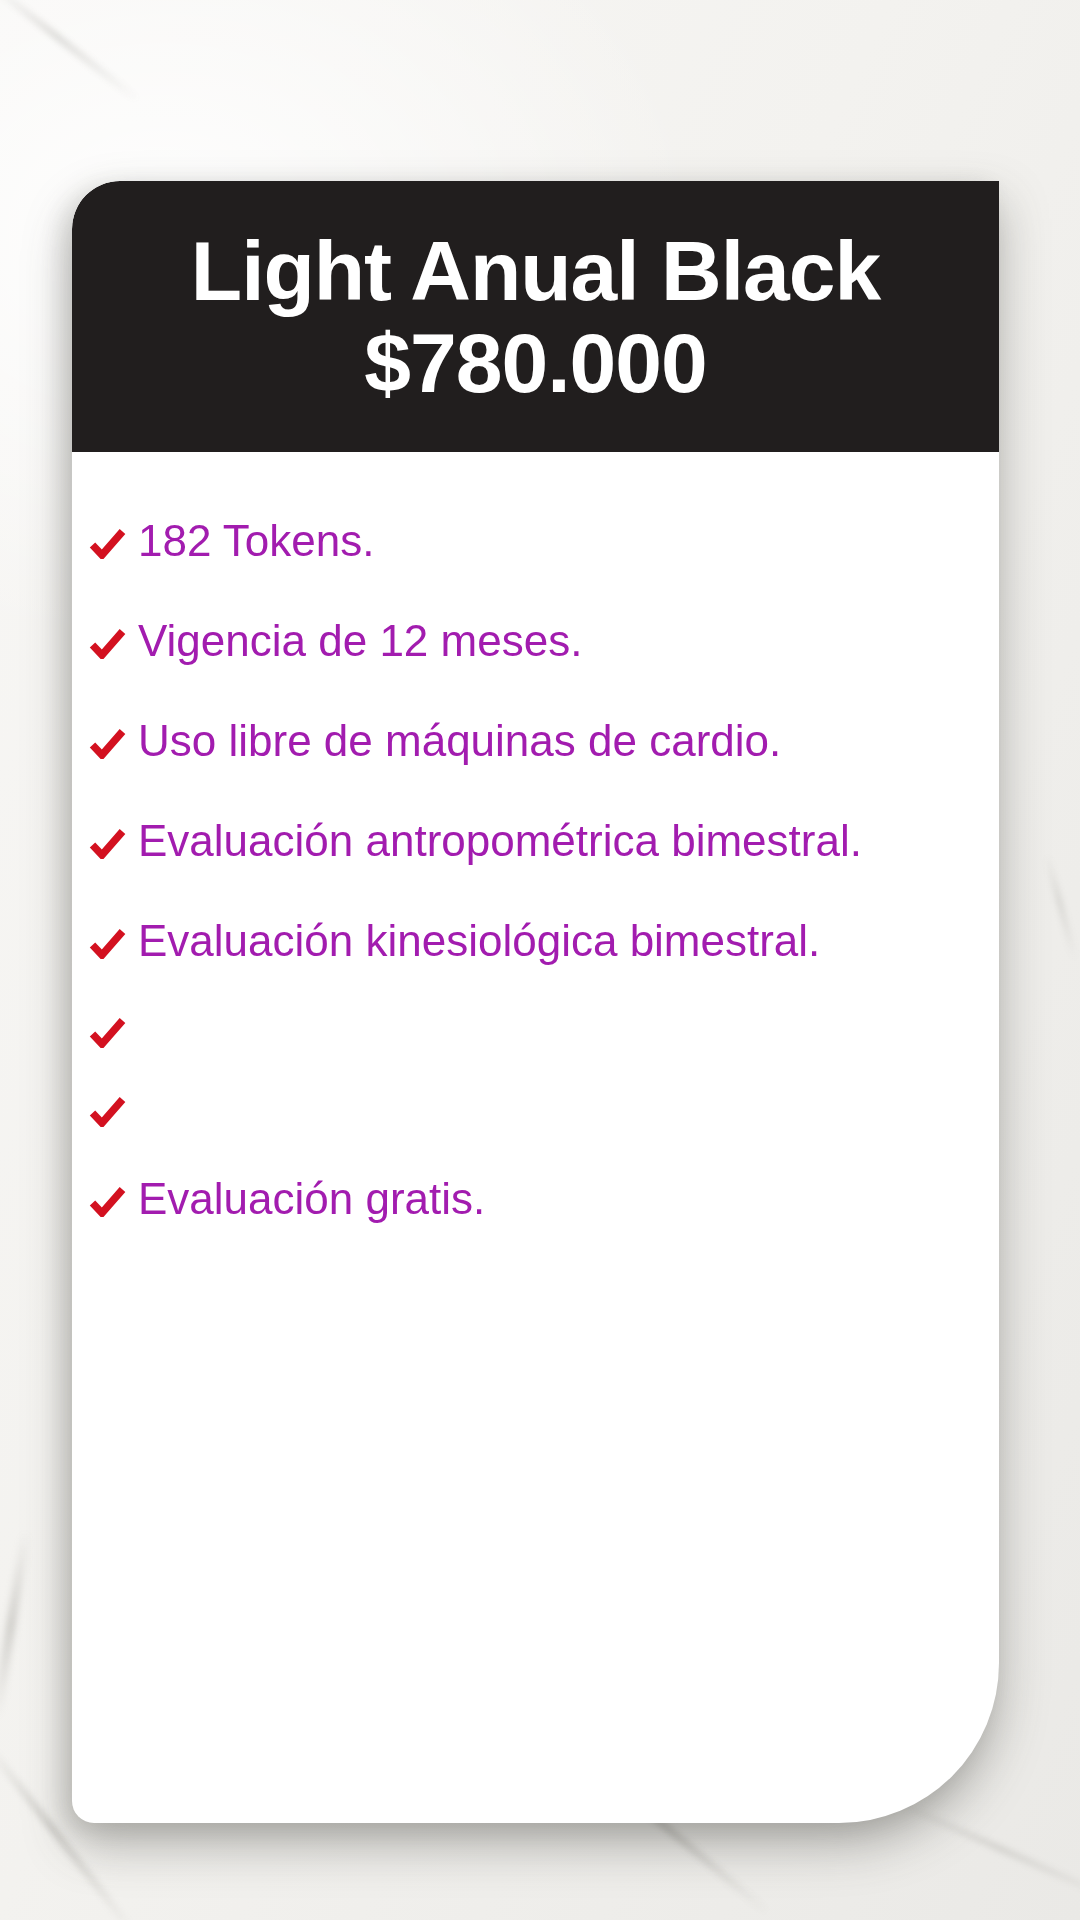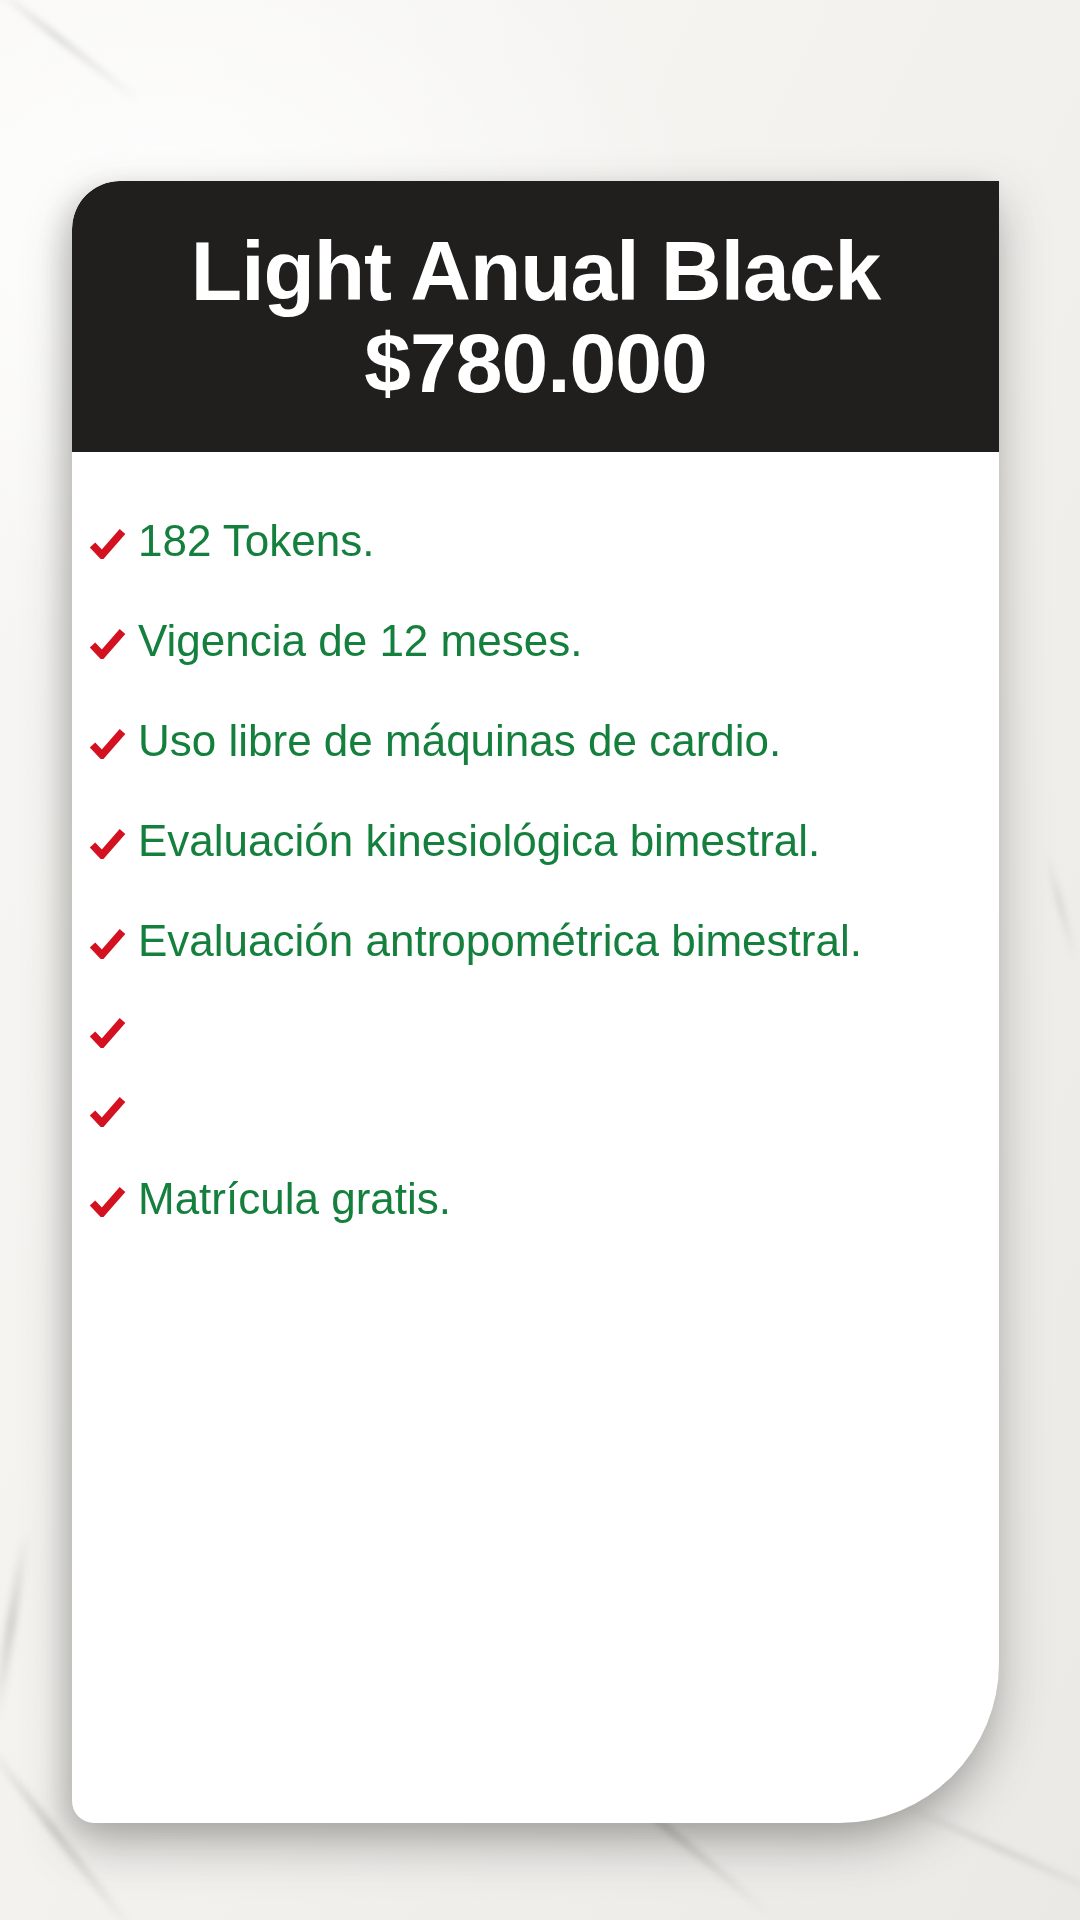--- a/index.html
+++ b/index.html
@@ -66,21 +66,21 @@
   }
 
   .card-body {
     padding: 63px 36px 0 17px;
   }
   .feature-item {
     display: flex;
     align-items: center;
     gap: 12px;
     margin-bottom: 48px;
-    color: #15803d;
+    color: #a21caf;
     font-size: 44px;
     line-height: 52px;
   }
   .feature-text {
     white-space: pre-line;
   }
   .check-icon {
     flex: 0 0 auto;
     width: 37px;
     height: 31px;
@@ -123,42 +123,42 @@
     <svg class="check-icon" viewBox="0 0 37 31" xmlns="http://www.w3.org/2000/svg">
       <path d="M3.5 17 L13 27 L33.5 3.5" fill="none" stroke="#d31120" stroke-width="7.5" stroke-linecap="butt" stroke-linejoin="miter"></path>
     </svg>
     <span class="feature-text">Uso libre de máquinas de cardio.</span>
   </div>
 
   <div class="feature-item">
     <svg class="check-icon" viewBox="0 0 37 31" xmlns="http://www.w3.org/2000/svg">
       <path d="M3.5 17 L13 27 L33.5 3.5" fill="none" stroke="#d31120" stroke-width="7.5" stroke-linecap="butt" stroke-linejoin="miter"></path>
     </svg>
-    <span class="feature-text">Evaluación kinesiológica bimestral.</span>
+    <span class="feature-text">Evaluación antropométrica bimestral.</span>
   </div>
 
   <div class="feature-item">
     <svg class="check-icon" viewBox="0 0 37 31" xmlns="http://www.w3.org/2000/svg">
       <path d="M3.5 17 L13 27 L33.5 3.5" fill="none" stroke="#d31120" stroke-width="7.5" stroke-linecap="butt" stroke-linejoin="miter"></path>
     </svg>
-    <span class="feature-text">Evaluación antropométrica bimestral.</span>
+    <span class="feature-text">Evaluación kinesiológica bimestral.</span>
   </div>
 
   <div class="feature-item">
     <svg class="check-icon" viewBox="0 0 37 31" xmlns="http://www.w3.org/2000/svg">
       <path d="M3.5 17 L13 27 L33.5 3.5" fill="none" stroke="#d31120" stroke-width="7.5" stroke-linecap="butt" stroke-linejoin="miter"></path>
     </svg>
   </div>
 
   <div class="feature-item">
     <svg class="check-icon" viewBox="0 0 37 31" xmlns="http://www.w3.org/2000/svg">
       <path d="M3.5 17 L13 27 L33.5 3.5" fill="none" stroke="#d31120" stroke-width="7.5" stroke-linecap="butt" stroke-linejoin="miter"></path>
     </svg>
   </div>
 
   <div class="feature-item">
     <svg class="check-icon" viewBox="0 0 37 31" xmlns="http://www.w3.org/2000/svg">
       <path d="M3.5 17 L13 27 L33.5 3.5" fill="none" stroke="#d31120" stroke-width="7.5" stroke-linecap="butt" stroke-linejoin="miter"></path>
     </svg>
-    <span class="feature-text">Matrícula gratis.</span>
+    <span class="feature-text">Evaluación gratis.</span>
   </div>
 </div>
 </div>
 
 </body></html>

